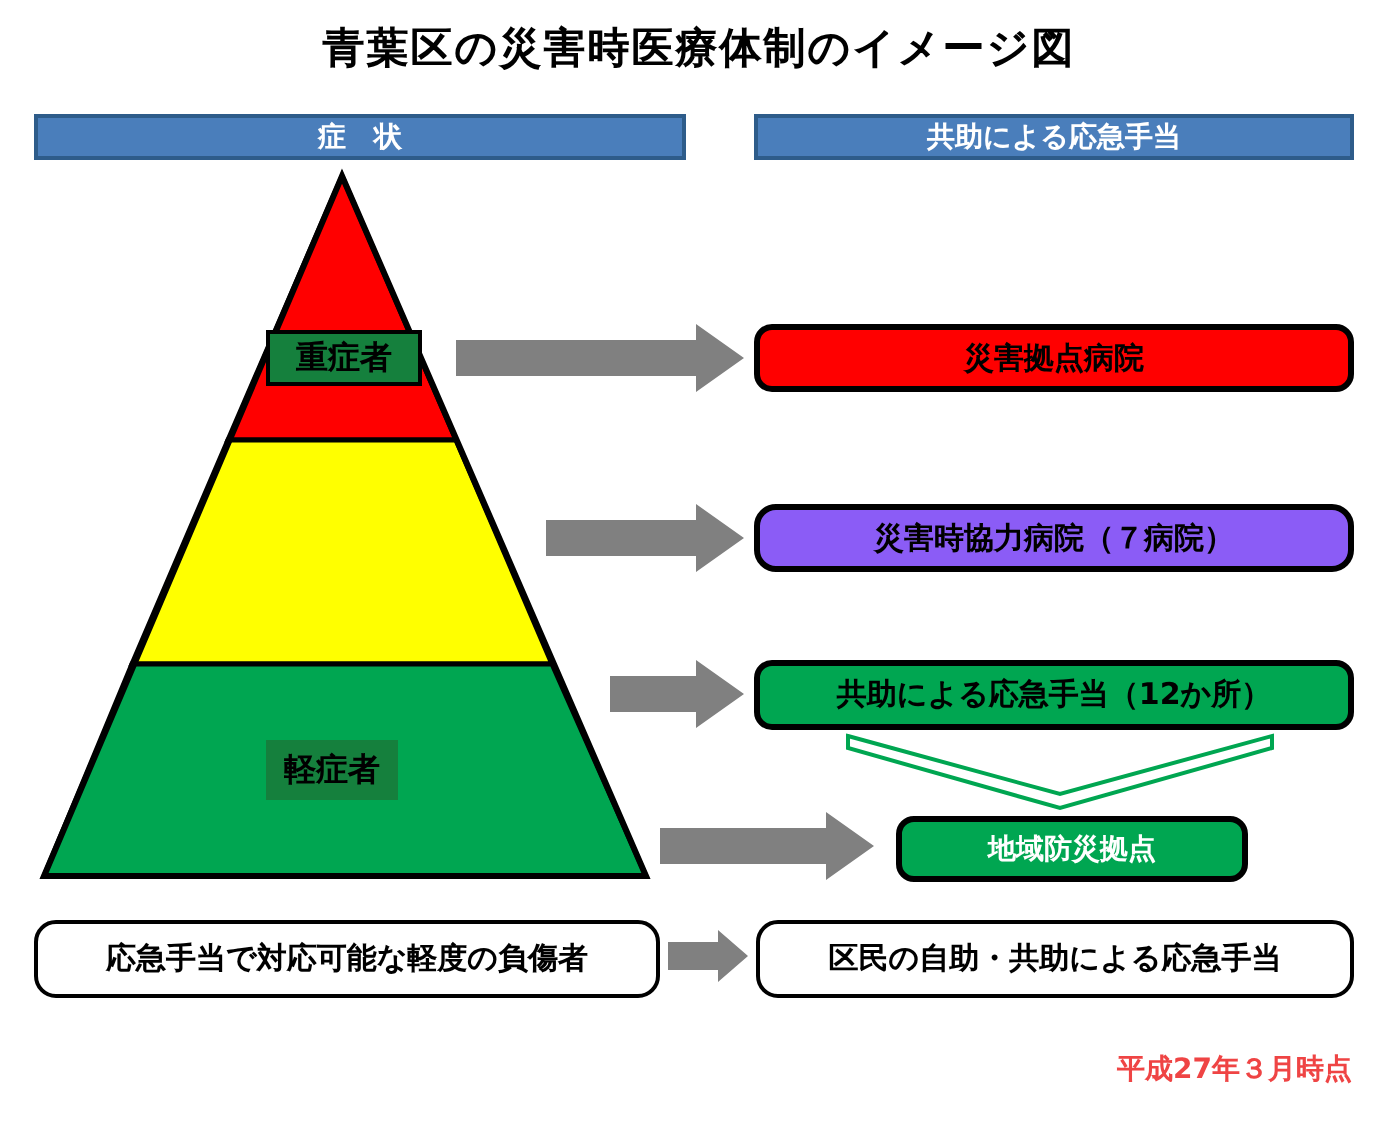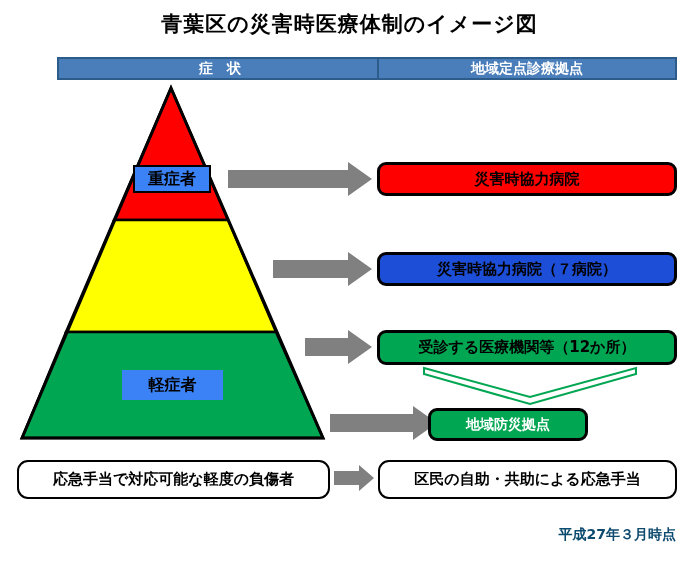--- a/index.html
+++ b/index.html
@@ -11,88 +11,88 @@
   .layer{position:absolute;left:0;top:0;width:699px;height:571px;}
   .title{
     position:absolute;left:0;top:10px;width:699px;text-align:center;
     font-size:21px;font-weight:bold;color:#000;letter-spacing:1px;
   }
   .hdr{
     position:absolute;height:23px;background:#4a7ebb;border:2px solid #2e5c8a;
     color:#fff;font-size:14px;font-weight:bold;display:flex;align-items:center;justify-content:center;
     box-sizing:border-box;
   }
-  .hdr-left{left:17px;top:57px;width:326px;margin-left:40px;}
+  .hdr-left{left:17px;top:57px;width:326px;}
   .hdr-right{left:377px;top:57px;width:300px;}
   .pyr-label{
-    position:absolute;background:#3b82f6;color:#000;font-size:16px;font-weight:bold;
+    position:absolute;background:#15803d;color:#000;font-size:16px;font-weight:bold;
     display:flex;align-items:center;justify-content:center;box-sizing:border-box;z-index:2;
   }
   .pl-severe{left:133px;top:165px;width:78px;height:28px;border:2px solid #000;}
   .pl-moderate{left:125px;top:255px;width:97px;height:29px;border:2px solid #000;}
-  .pl-mild{left:122px;top:370px;width:101px;height:30px;}
+  .pl-mild{left:133px;top:370px;width:66px;height:30px;}
   .fbox{
     position:absolute;border:3px solid #000;border-radius:9px;box-sizing:border-box;
     display:flex;align-items:center;justify-content:center;
     font-size:15px;font-weight:bold;color:#000;z-index:2;
   }
   .f-red{left:377px;top:162px;width:300px;height:34px;background:#ff0000;}
-  .f-yellow{left:377px;top:252px;width:300px;height:34px;background:#1d4ed8;}
+  .f-yellow{left:377px;top:252px;width:300px;height:34px;background:#8b5cf6;border-radius:11px;}
   .f-green{left:377px;top:330px;width:300px;height:35px;background:#00a651;}
-  .f-base{left:428px;top:408px;width:160px;height:33px;background:#00a651;color:#fff;font-size:14px;}
+  .f-base{left:448px;top:408px;width:176px;height:33px;background:#00a651;color:#fff;font-size:14px;}
   .patrol{
     position:absolute;left:477px;top:364px;width:112px;height:26px;z-index:3;
     background:#fff;border:2px solid #00a651;box-sizing:border-box;
     display:flex;align-items:center;justify-content:center;
     font-size:14px;font-weight:bold;color:#000;
   }
   .wbox{
     position:absolute;background:#fff;border:2px solid #000;border-radius:11px;box-sizing:border-box;
     display:flex;align-items:center;justify-content:center;
     font-size:15px;font-weight:bold;color:#000;z-index:2;
   }
   .w-left{left:17px;top:460px;width:313px;height:39px;}
   .w-right{left:378px;top:460px;width:299px;height:39px;}
   .footnote{
     position:absolute;left:500px;top:526px;width:176px;text-align:right;
-    font-size:14px;font-weight:bold;color:#0c4a6e;
+    font-size:14px;font-weight:bold;color:#ef4444;
   }
 </style>
 </head>
 <body>
 
 <div class="canvas">
 
   <div class="title">青葉区の災害時医療体制のイメージ図</div>
 
   <div class="hdr hdr-left">症　状</div>
-  <div class="hdr hdr-right">地域定点診療拠点</div>
+  <div class="hdr hdr-right">共助による応急手当</div>
 
   <svg class="layer" viewBox="0 0 699 571" xmlns="http://www.w3.org/2000/svg">
 
     <polygon points="171,88 228,220 114,220" stroke="#000" stroke-width="2.5" fill="#ff0000"></polygon>
     <polygon points="114,220 228,220 276,332 66,332" stroke="#000" stroke-width="2.5" fill="#ffff00"></polygon>
     <polygon points="66,332 276,332 323,438 22,438" stroke="#000" stroke-width="2.5" fill="#00a651"></polygon>
     <polygon points="171,88 323,438 22,438" fill="none" stroke="#000" stroke-width="3"></polygon>
 
     <polygon points="228,170 348,170 348,162 372,179 348,196 348,188 228,188" fill="#808080"></polygon>
     <polygon points="273,260 348,260 348,252 372,269 348,286 348,278 273,278" fill="#808080"></polygon>
     <polygon points="305,338 348,338 348,330 372,347 348,364 348,356 305,356" fill="#808080"></polygon>
     <polygon points="330,414 413,414 413,406 437,423 413,440 413,432 330,432" fill="#808080"></polygon>
     <polygon points="334,471 359,471 359,465 374,478 359,491 359,485 334,485" fill="#808080"></polygon>
 
     <polygon points="424,368 530,397 636,368 636,374 530,404 424,374" fill="#ffffff" stroke-width="2" stroke="#00a651"></polygon>
   </svg>
 
   <div class="pyr-label pl-severe">重症者</div>
   <div class="pyr-label pl-mild">軽症者</div>
 
-  <div class="fbox f-red">災害時協力病院</div>
+  <div class="fbox f-red">災害拠点病院</div>
   <div class="fbox f-yellow">災害時協力病院（７病院）</div>
-  <div class="fbox f-green">受診する医療機関等（12か所）</div>
+  <div class="fbox f-green">共助による応急手当（12か所）</div>
   <div class="fbox f-base">地域防災拠点</div>
 
 
   <div class="wbox w-right">区民の自助・共助による応急手当</div>
   <div class="wbox w-left">応急手当で対応可能な軽度の負傷者</div>
 
   <div class="footnote">平成27年３月時点</div>
 
 </div>
 

